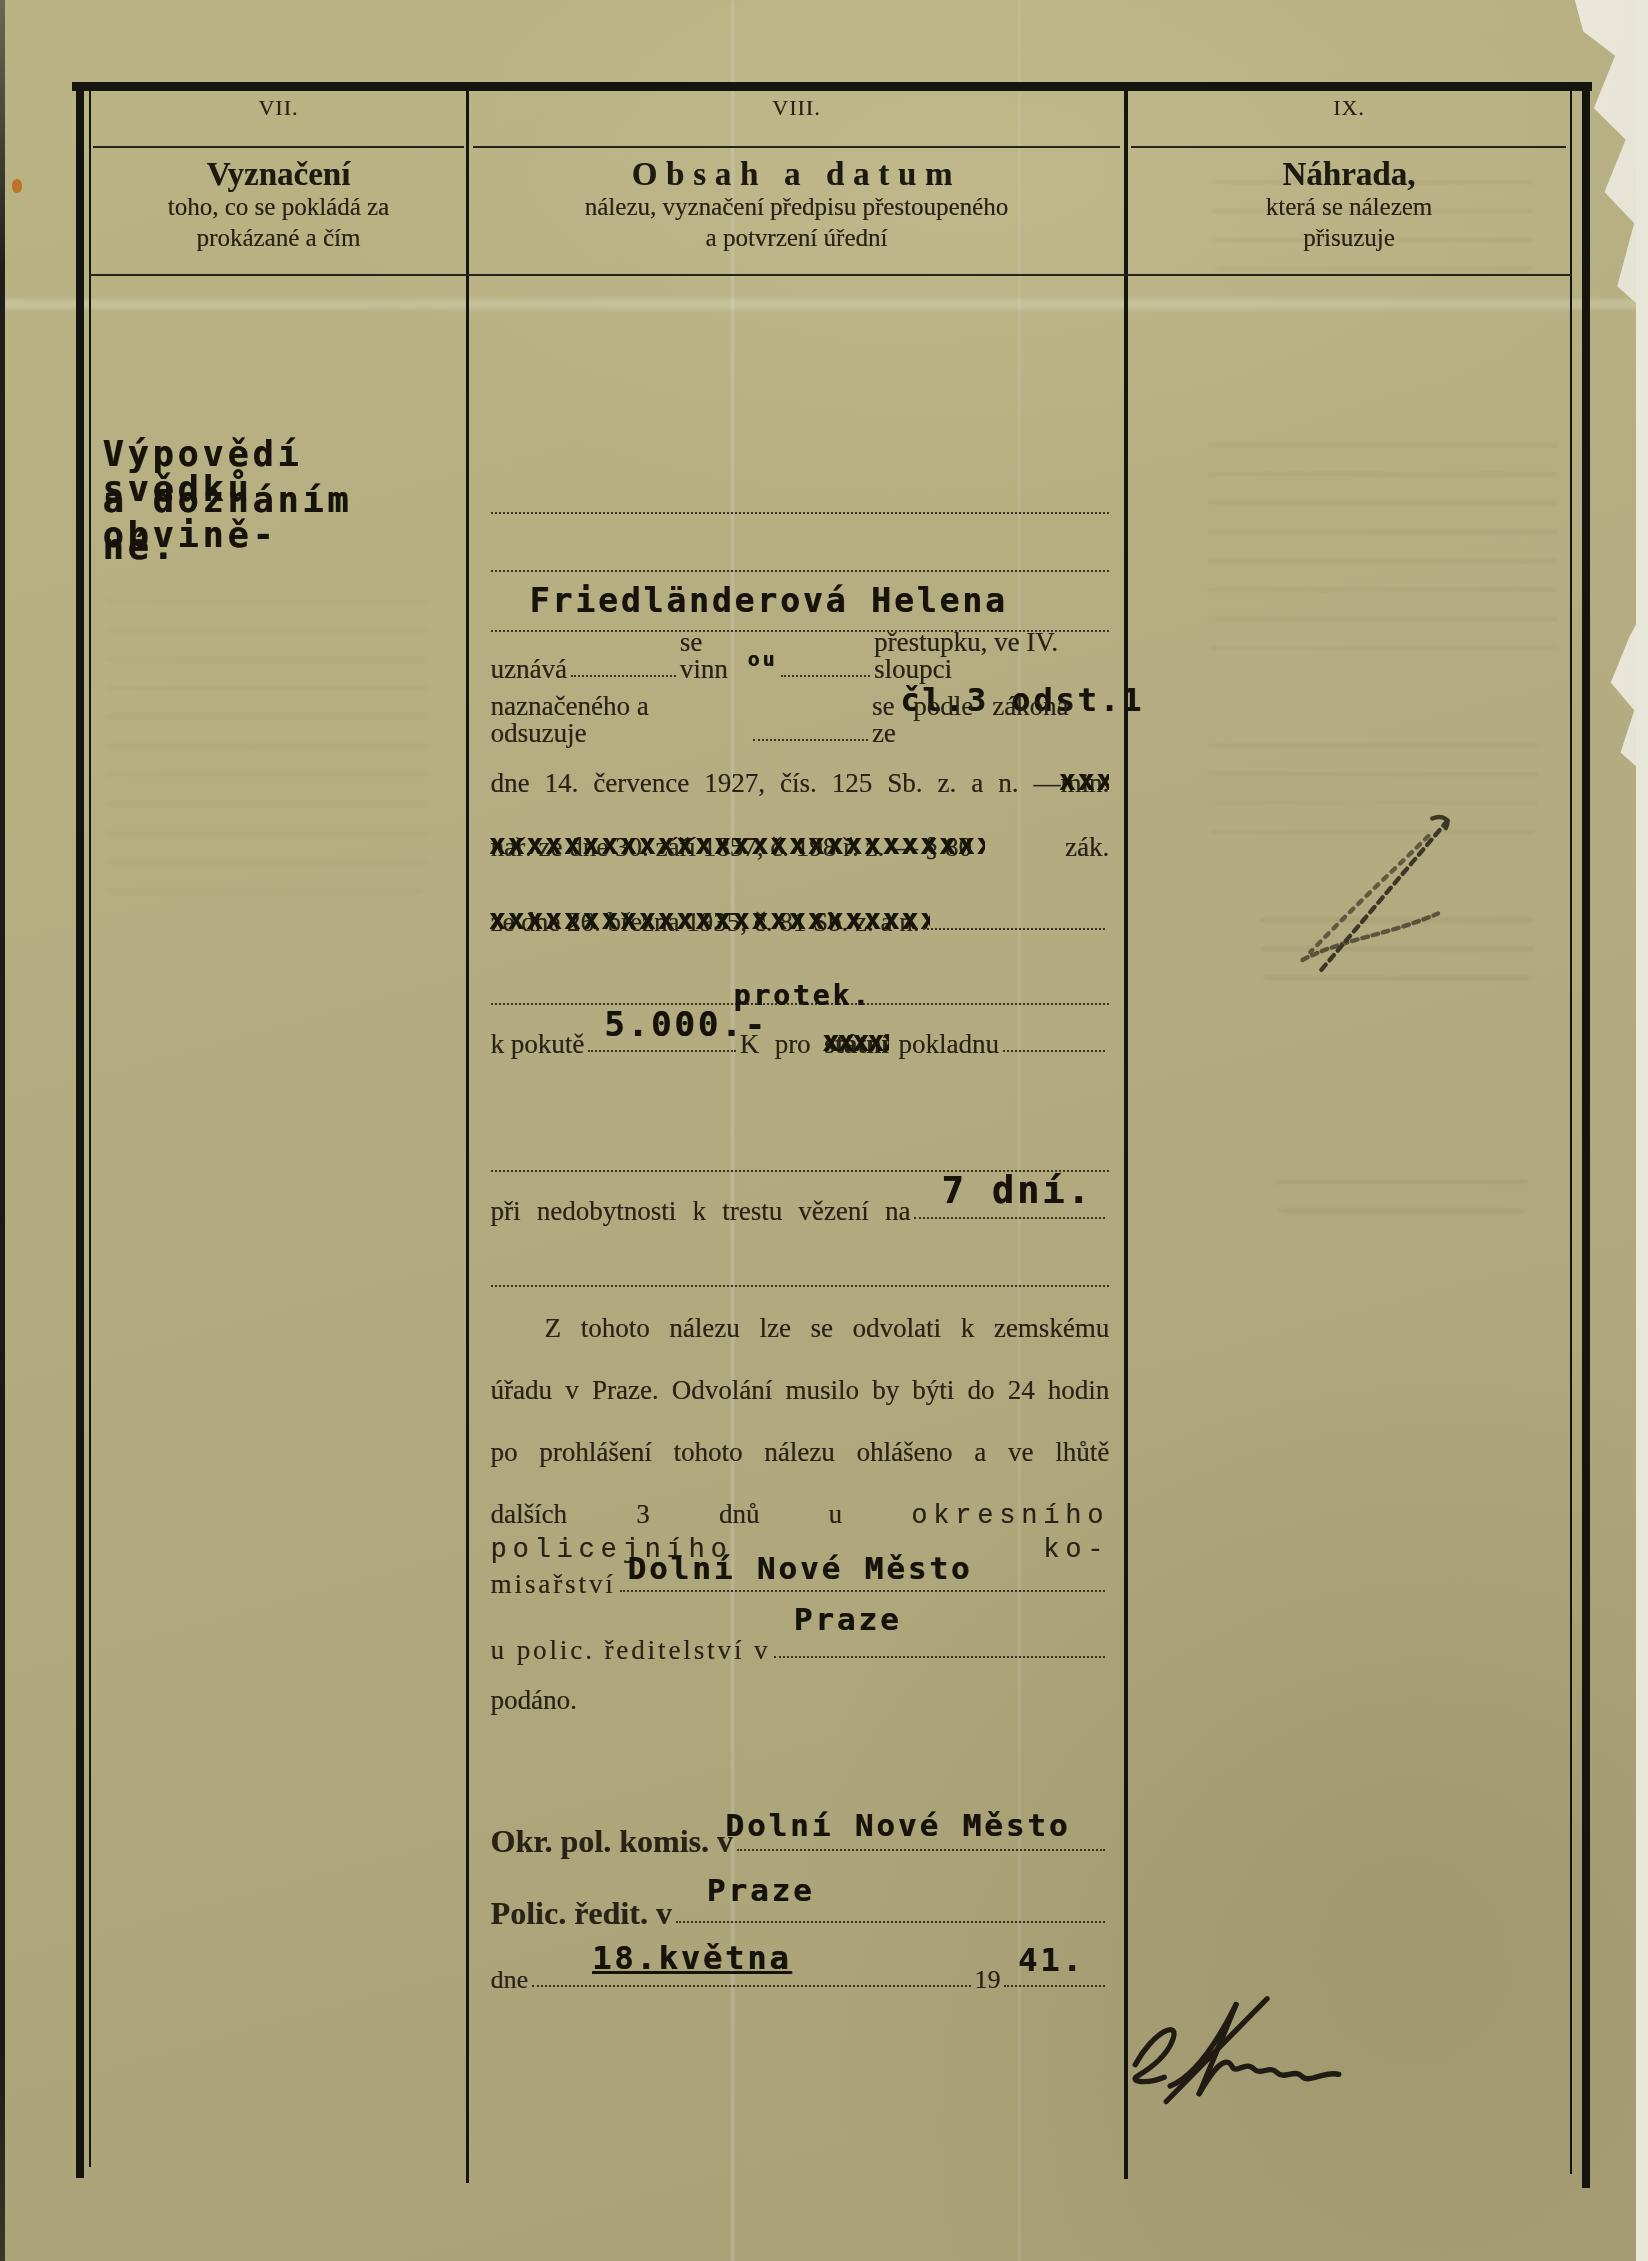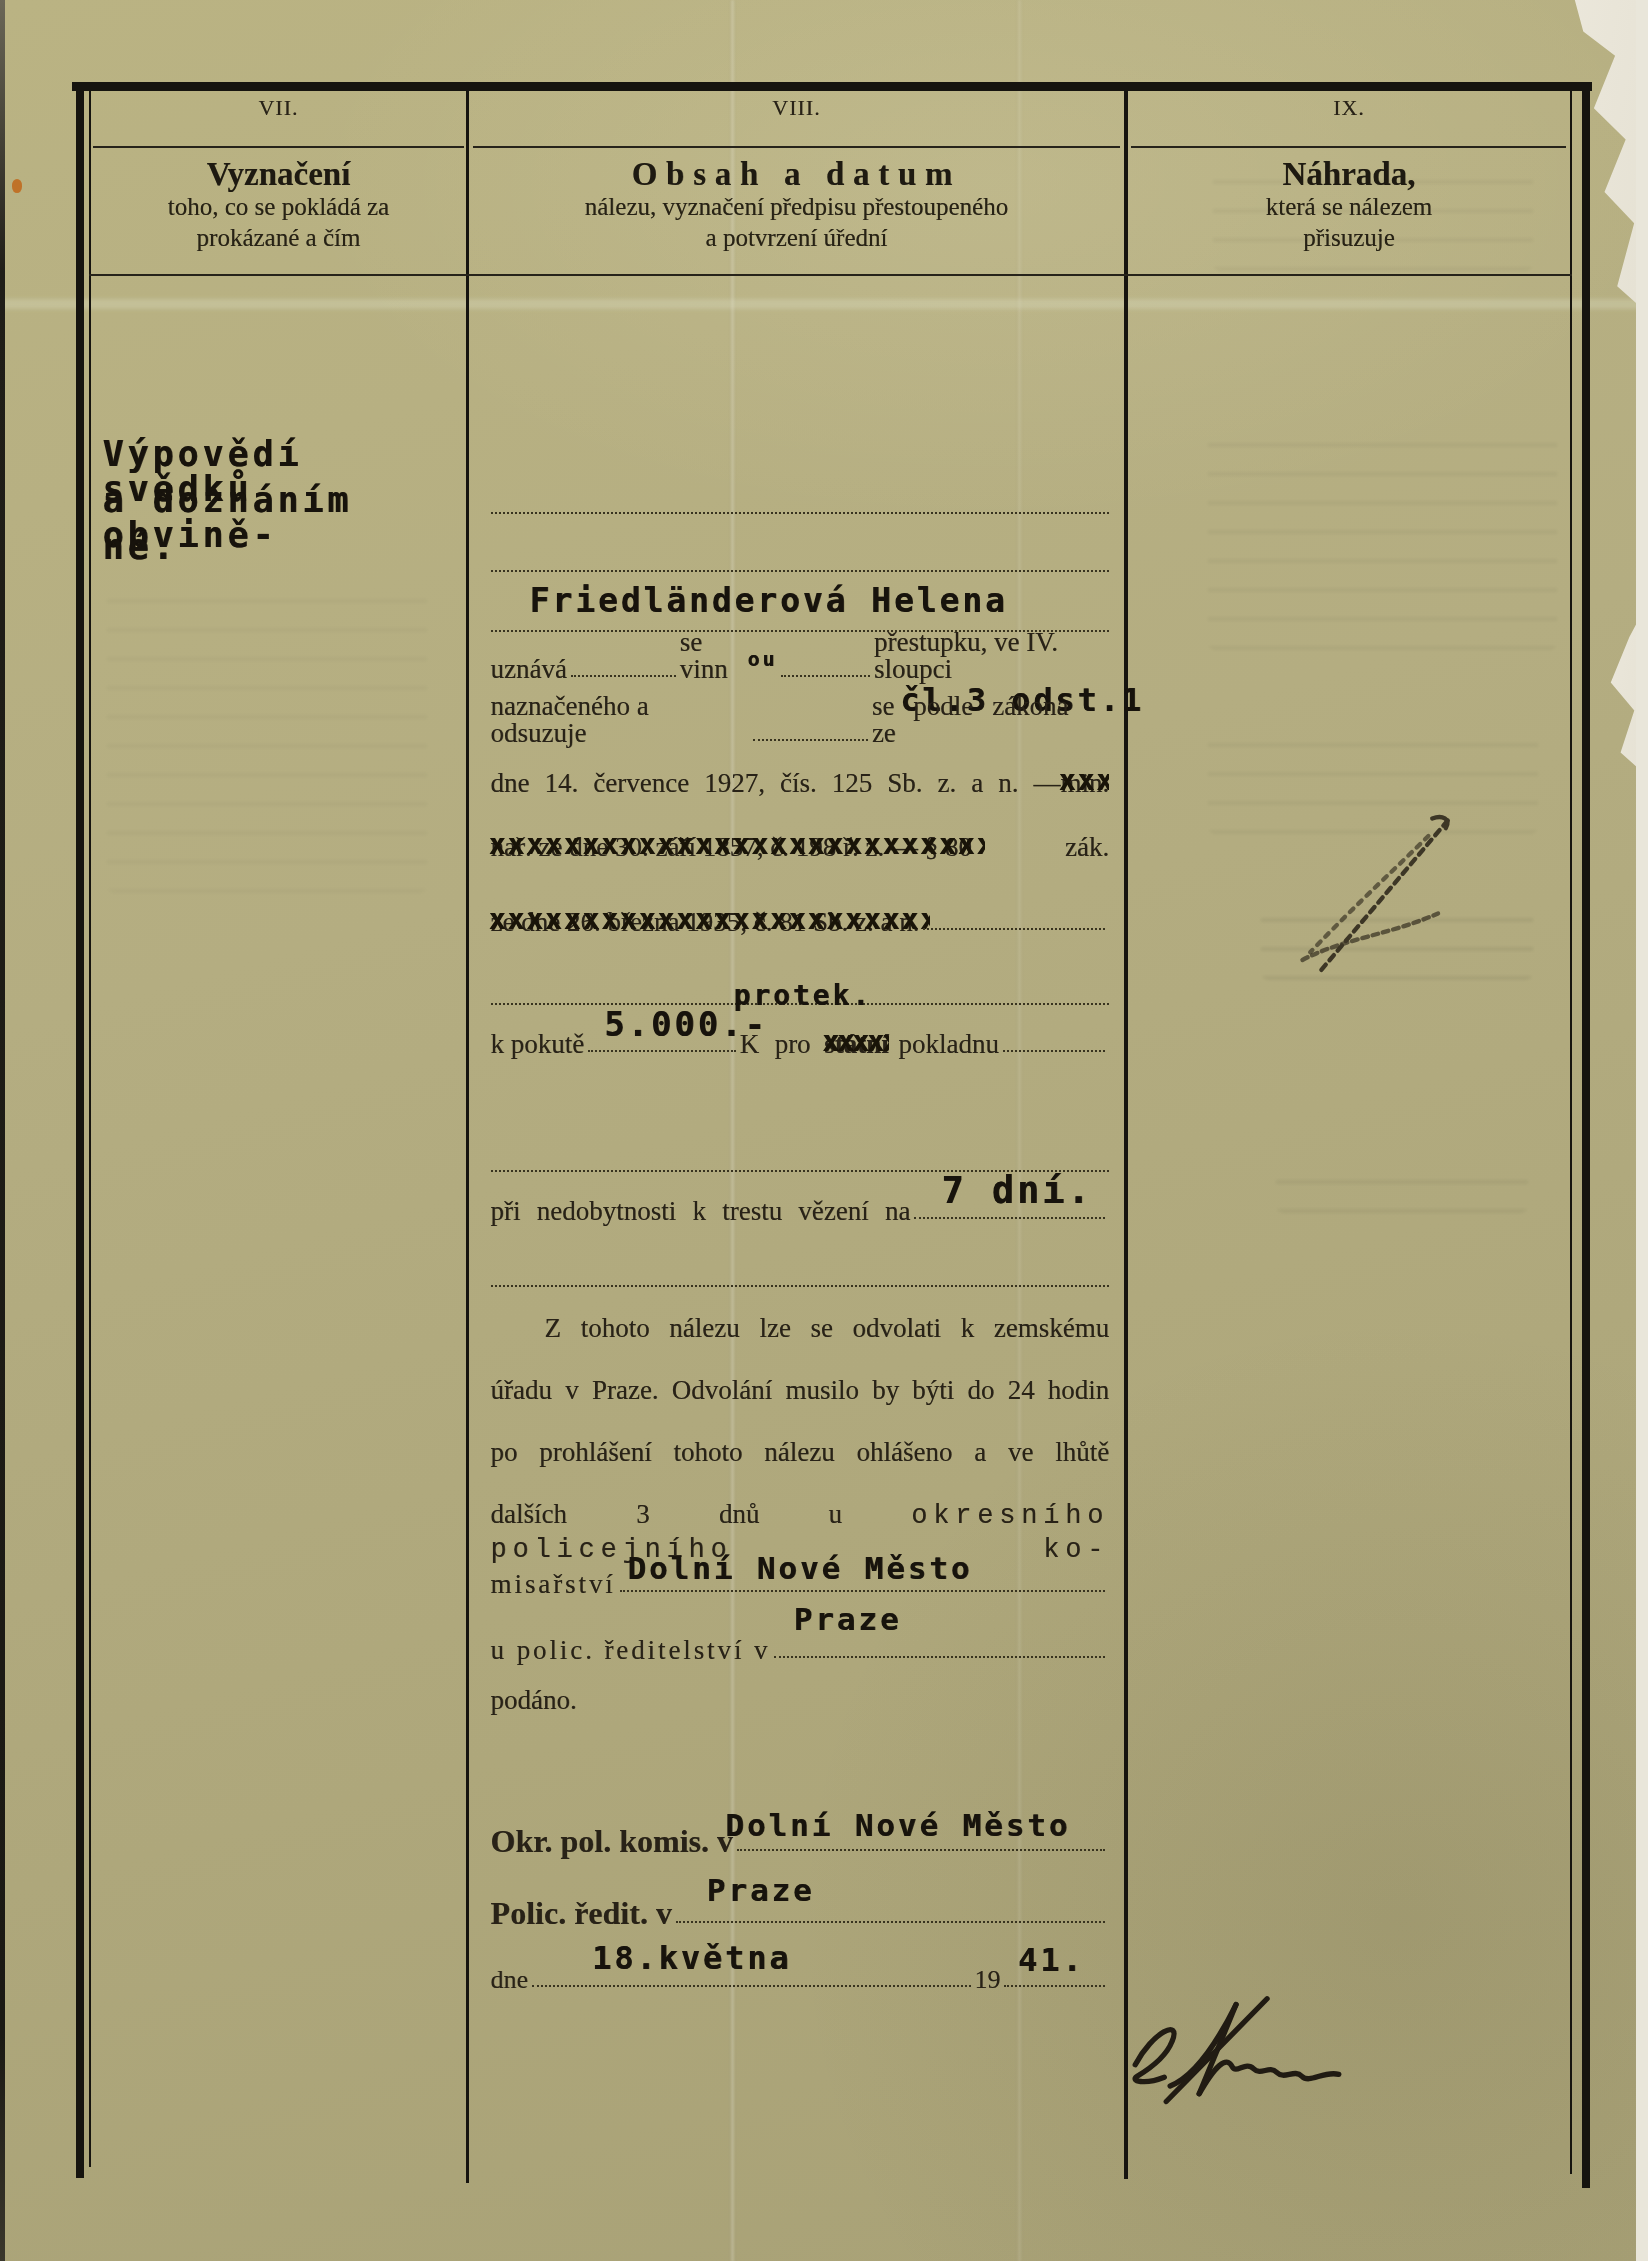--- a/index.html
+++ b/index.html
@@ -200,21 +200,21 @@
     <div class="row ser" style="top:1879px;height:50px;font-size:32px;font-weight:700;">
       <span>Polic. ředit. v</span>
       <span class="df">
         <span class="typfill typ" style="left:31px;bottom:15.5px;font-size:31px;">Praze</span>
       </span>
     </div>
 
     <div class="row ser" style="top:1943px;height:50px;">
       <span style="font-size:26px;">dne</span>
       <span class="df" style="flex:4;">
-        <span class="typfill typ" style="left:60px;bottom:11.6px;font-size:32px;">18.května</span>
+        <span class="typfill typ" style="left:60px;bottom:11.6px;font-size:32px;text-decoration:underline;">18.května</span>
       </span>
       <span style="font-size:26px;">19</span>
       <span class="df" style="flex:0 0 101px;">
         <span class="typfill typ" style="left:13.6px;bottom:9.7px;font-size:32px;">41.</span>
       </span>
     </div>
   </div>
 
   <svg style="left:1106px;top:1991px;" width="262" height="126" viewBox="0 0 270 130">
     <g fill="none" stroke="#16110b" stroke-width="5.5" stroke-linecap="round" opacity="0.92">

